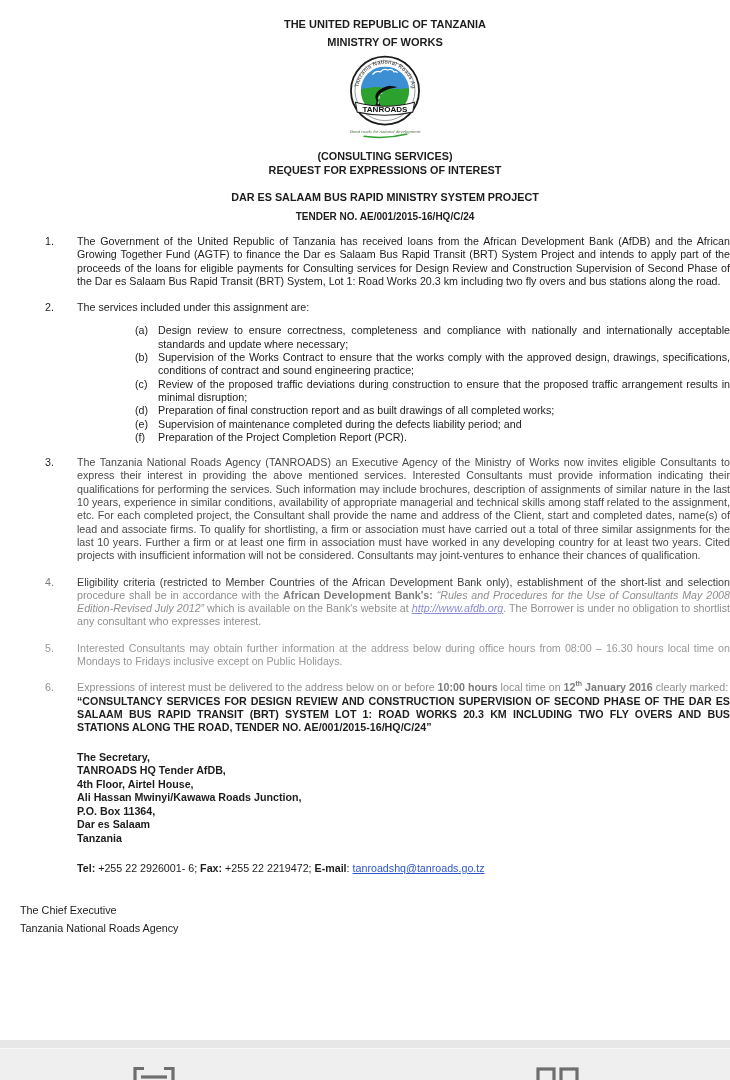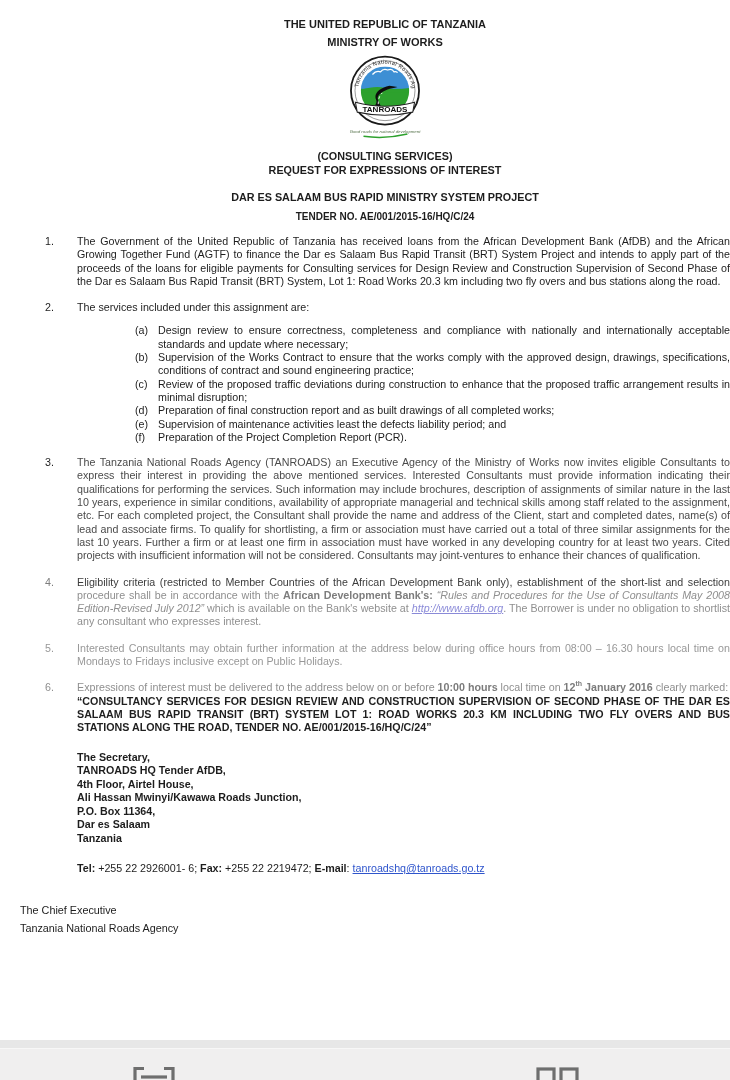--- a/index.html
+++ b/index.html
@@ -107,29 +107,29 @@
       <div class="svc-row">
         <span class="lbl">(a)</span>
         <span class="txt">Design review to ensure correctness, completeness and  compliance with nationally and  internationally acceptable standards and update where necessary;</span>
       </div>
       <div class="svc-row">
         <span class="lbl">(b)</span>
         <span class="txt">Supervision of the Works Contract to ensure that the works comply with the approved design, drawings, specifications, conditions of contract and sound engineering practice;</span>
       </div>
       <div class="svc-row">
         <span class="lbl">(c)</span>
-        <span class="txt">Review of the proposed traffic deviations during construction to enhance that the proposed traffic arrangement results in minimal disruption;</span>
+        <span class="txt">Review of the proposed traffic deviations during construction to ensure that the proposed traffic arrangement results in minimal disruption;</span>
       </div>
       <div class="svc-row">
         <span class="lbl">(d)</span>
         <span class="txt">Preparation of final construction report and as built drawings of all completed works;</span>
       </div>
       <div class="svc-row">
         <span class="lbl">(e)</span>
-        <span class="txt">Supervision of maintenance activities least the defects liability period; and</span>
+        <span class="txt">Supervision of maintenance completed during the defects liability period; and</span>
       </div>
       <div class="svc-row">
         <span class="lbl">(f)</span>
         <span class="txt">Preparation of the Project Completion Report (PCR).</span>
       </div>
     </div>
 
     <div class="para p3">
       <span class="num">3.</span>
       <span class="body">The Tanzania National Roads Agency (TANROADS) an Executive Agency of the Ministry of Works now invites eligible Consultants to express their interest in providing the above mentioned services. Interested Consultants must provide information indicating their qualifications for performing the services.  Such information may include brochures, description of assignments of similar nature in the last 10 years, experience in similar conditions, availability of appropriate managerial and technical skills among staff related to the assignment, etc. For each completed project, the Consultant shall provide the name and address of the Client, start and completed dates, name(s) of lead and associate firms. To qualify for shortlisting, a firm or association must have carried out a total of three similar assignments for the last 10 years. Further a firm or at least one firm in association must have worked in any developing country for at least two years. Cited projects with insufficient information will not be considered. Consultants may joint-ventures to enhance their chances of qualification.</span>

